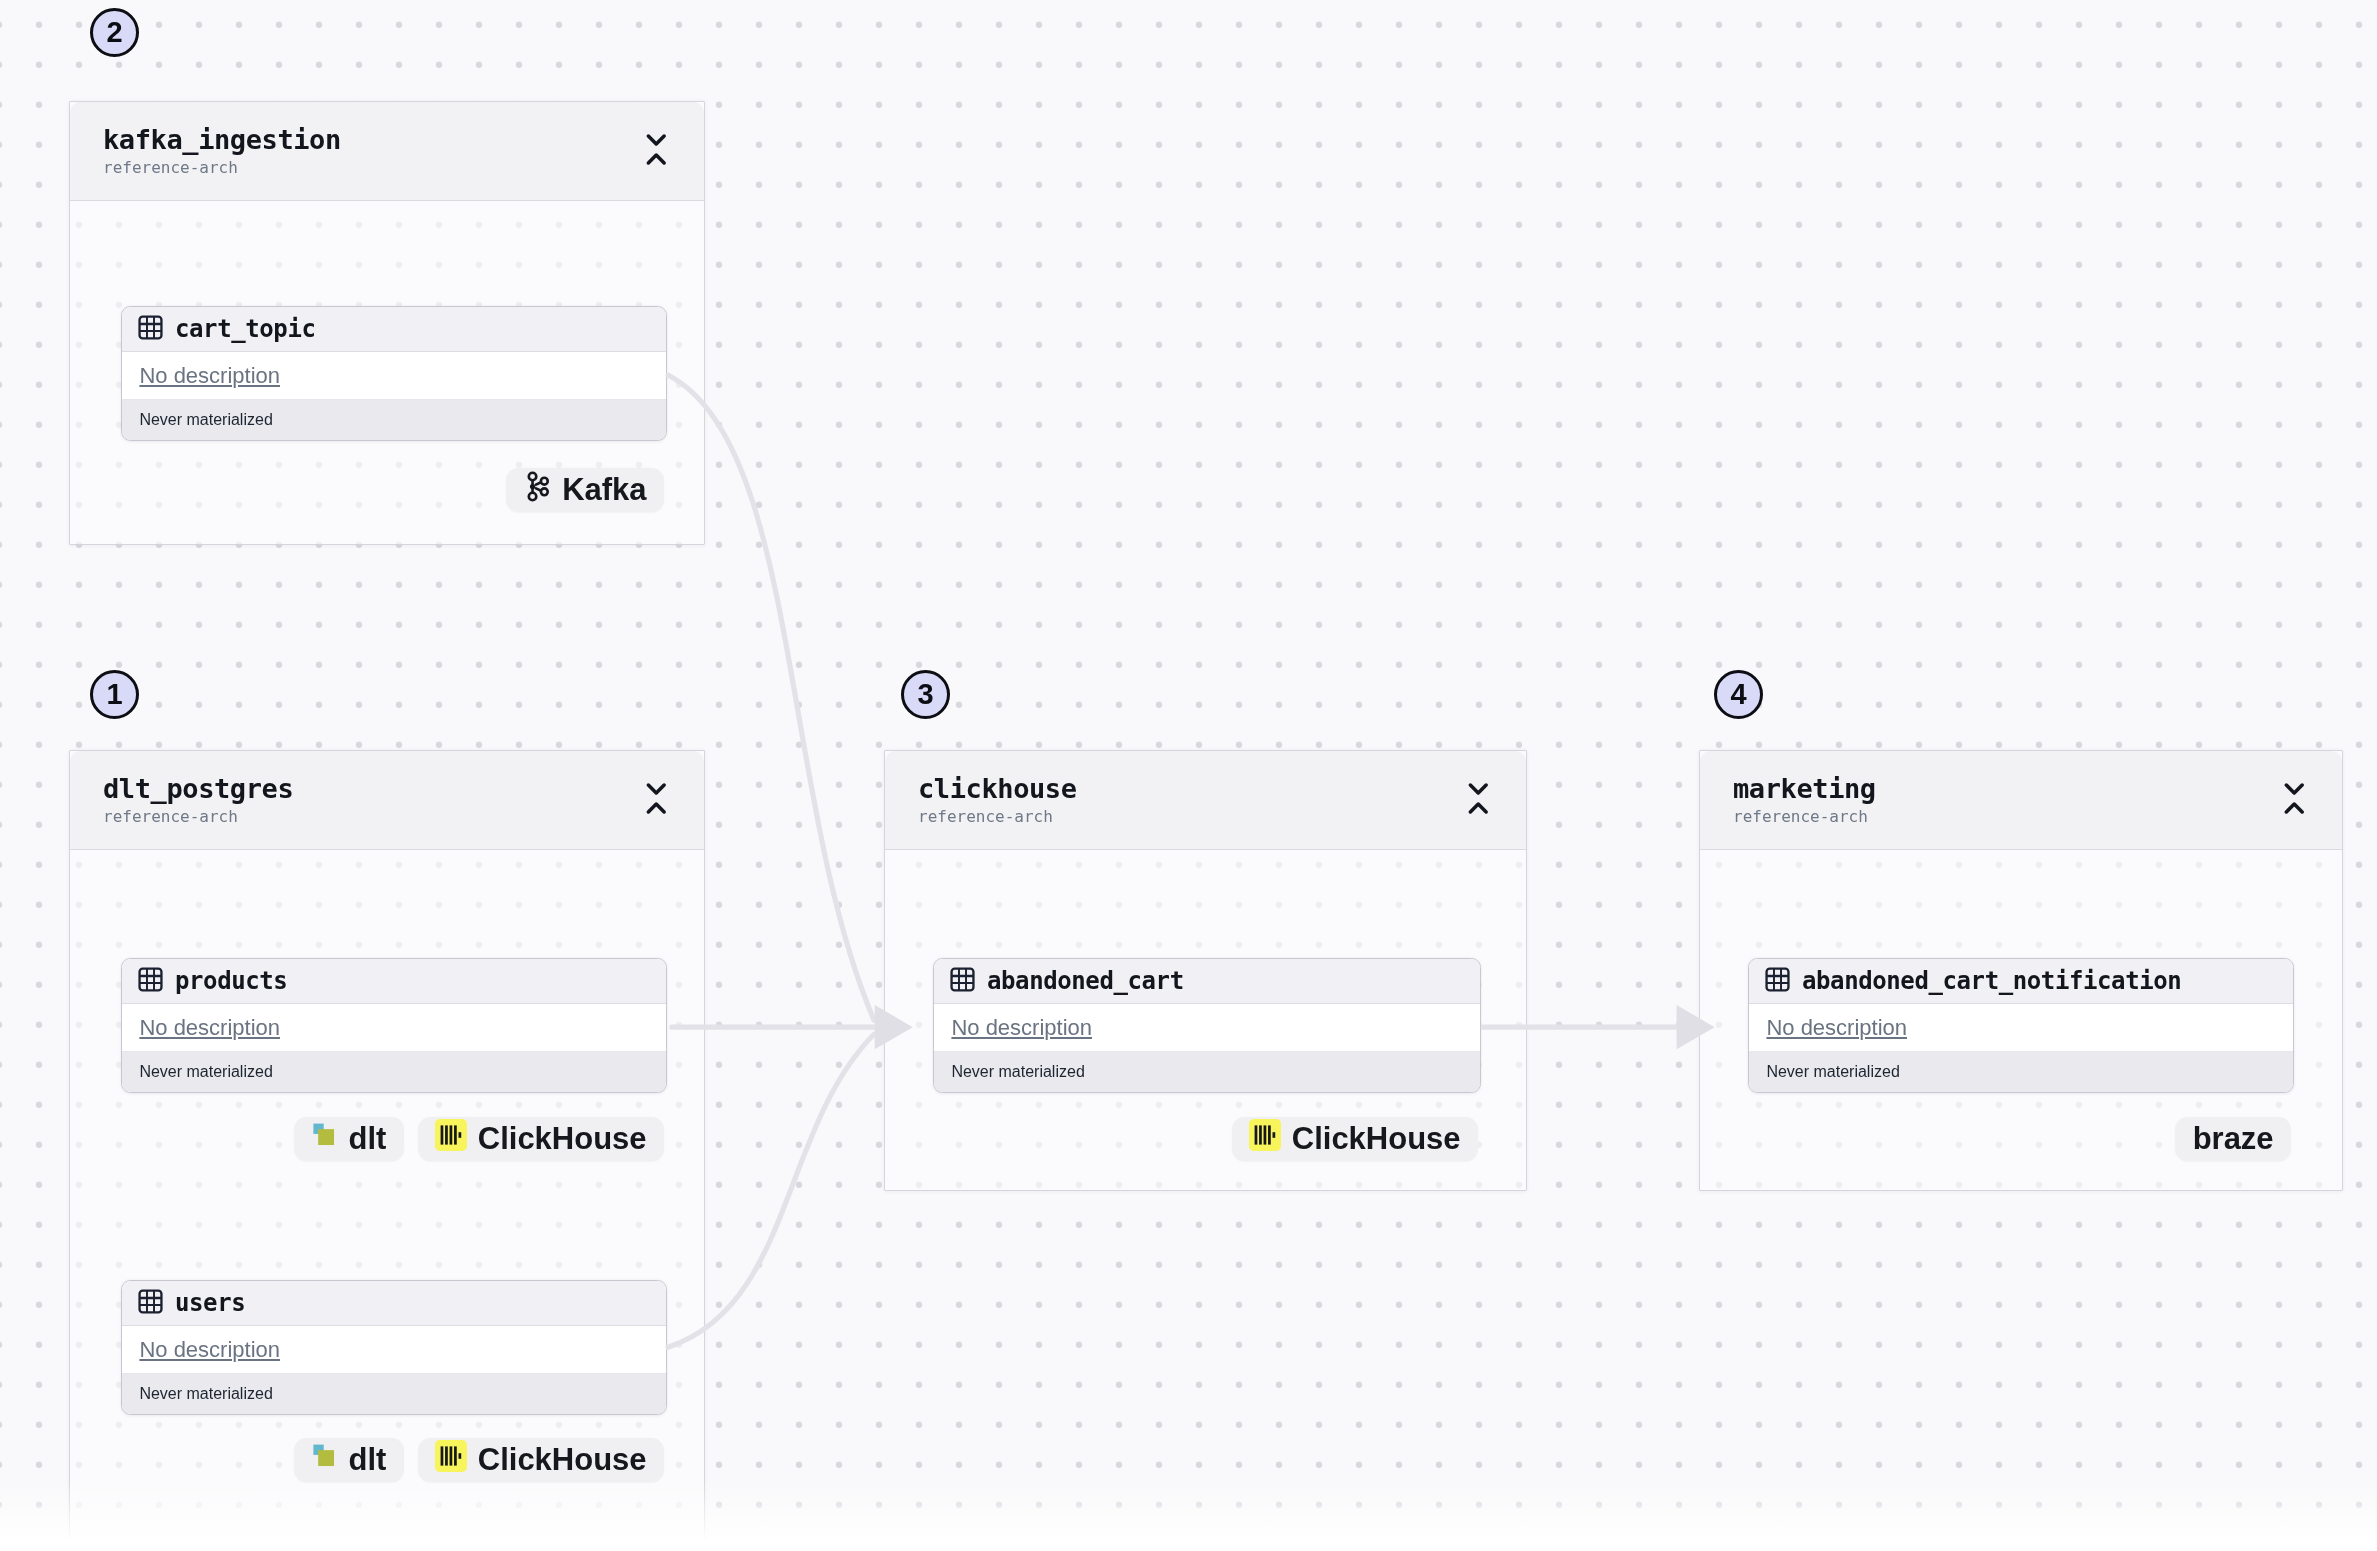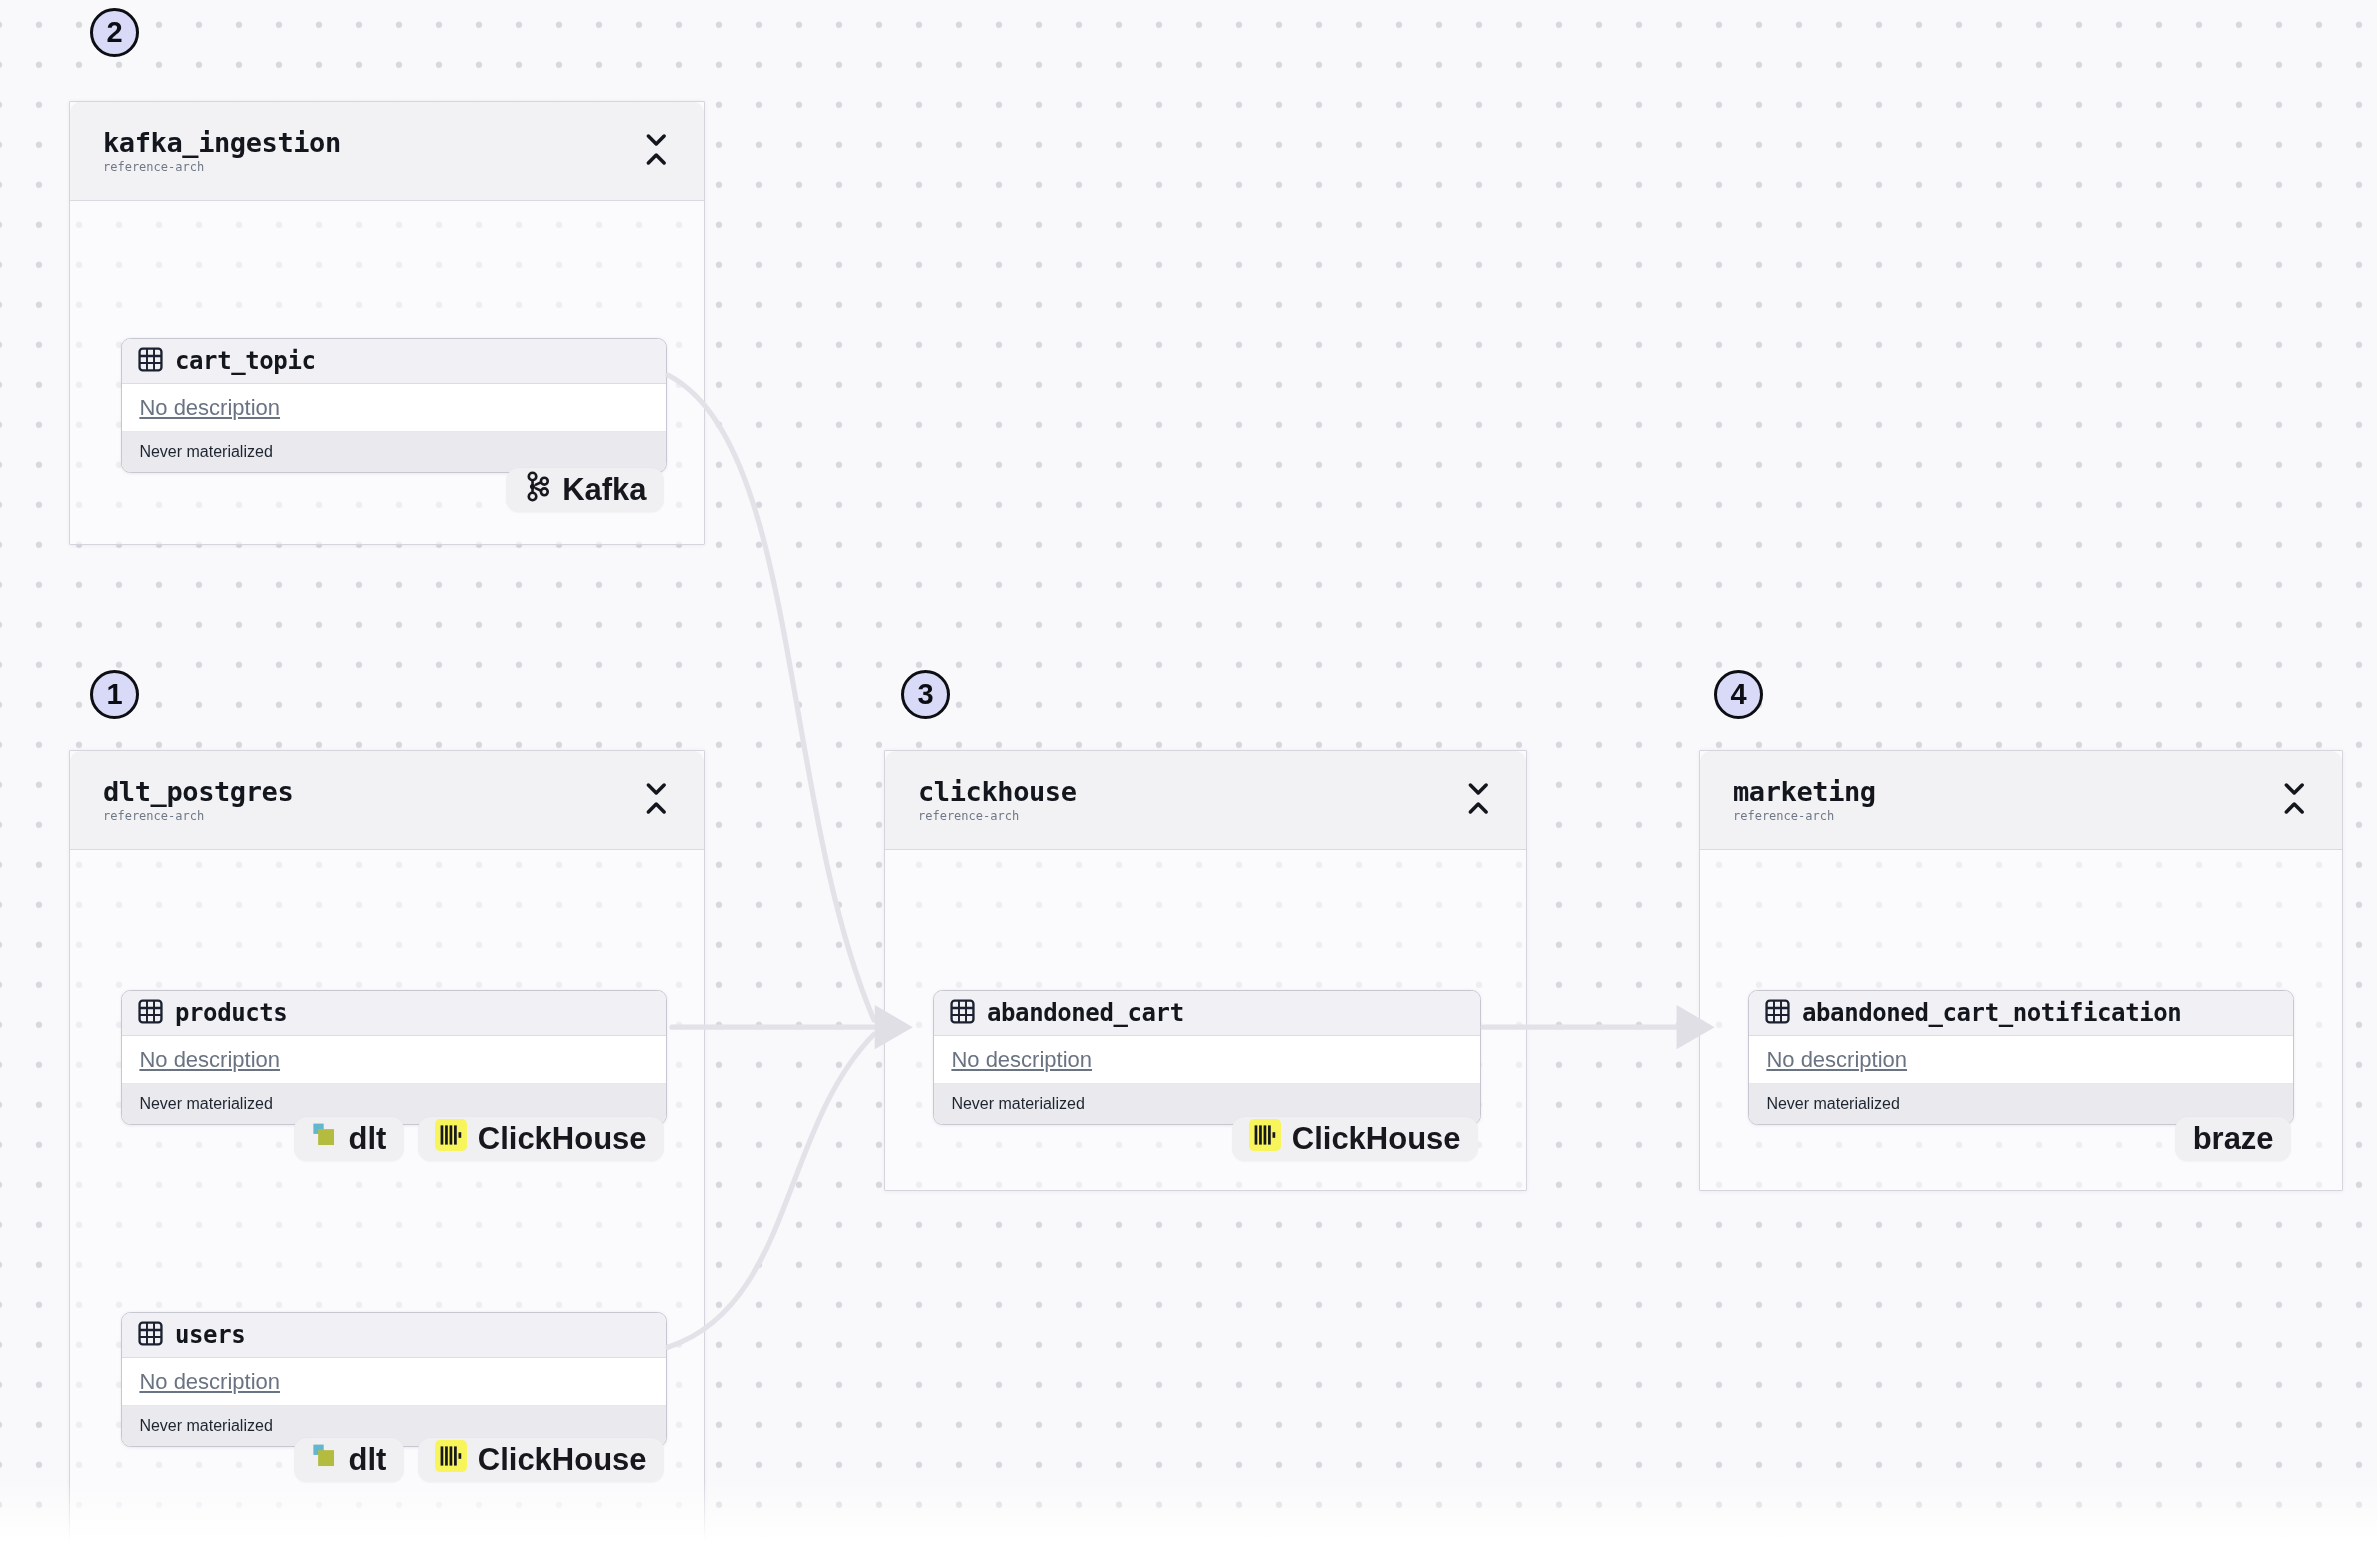--- a/index.html
+++ b/index.html
@@ -39,37 +39,36 @@
     padding: 0 28.5px 0 33px;
   }
   .group-titles { flex: 1; min-width: 0; }
   .group-title {
     font-family: "DejaVu Sans Mono", monospace;
     font-weight: bold; font-size: 27px; color: #14161e;
     letter-spacing: -0.4px; line-height: 1.2;
   }
   .group-subtitle {
     font-family: "DejaVu Sans Mono", monospace;
-    font-size: 12px; color: #6f7886; line-height: 1.25; margin-top: 1.6px;
+    font-size: 16px; color: #6f7886; line-height: 1.25; margin-top: 1.6px;
   }
   .collapse-btn {
     width: 38px; height: 48px; border: none; background: transparent;
     display: flex; align-items: center; justify-content: center; cursor: pointer;
     flex: 0 0 auto;
   }
 
   
   .asset {
     position: absolute;
     border: 1.6px solid #c7c7d1;
     border-radius: 9.5px;
     background: #ffffff;
     overflow: hidden;
     box-shadow: 0 0.8px 3.2px rgba(20,20,40,0.07);
-    margin-top: 32px;
   }
   .asset-header {
     height: 45px; background: #f1f1f5; border-bottom: 1.6px solid #dcdce3;
     display: flex; align-items: center; gap: 12px; padding: 0 16px;
   }
   .asset-name {
     font-family: "DejaVu Sans Mono", monospace;
     font-weight: bold; font-size: 24px; color: #14161e; letter-spacing: -0.4px;
     white-space: nowrap;
   }

